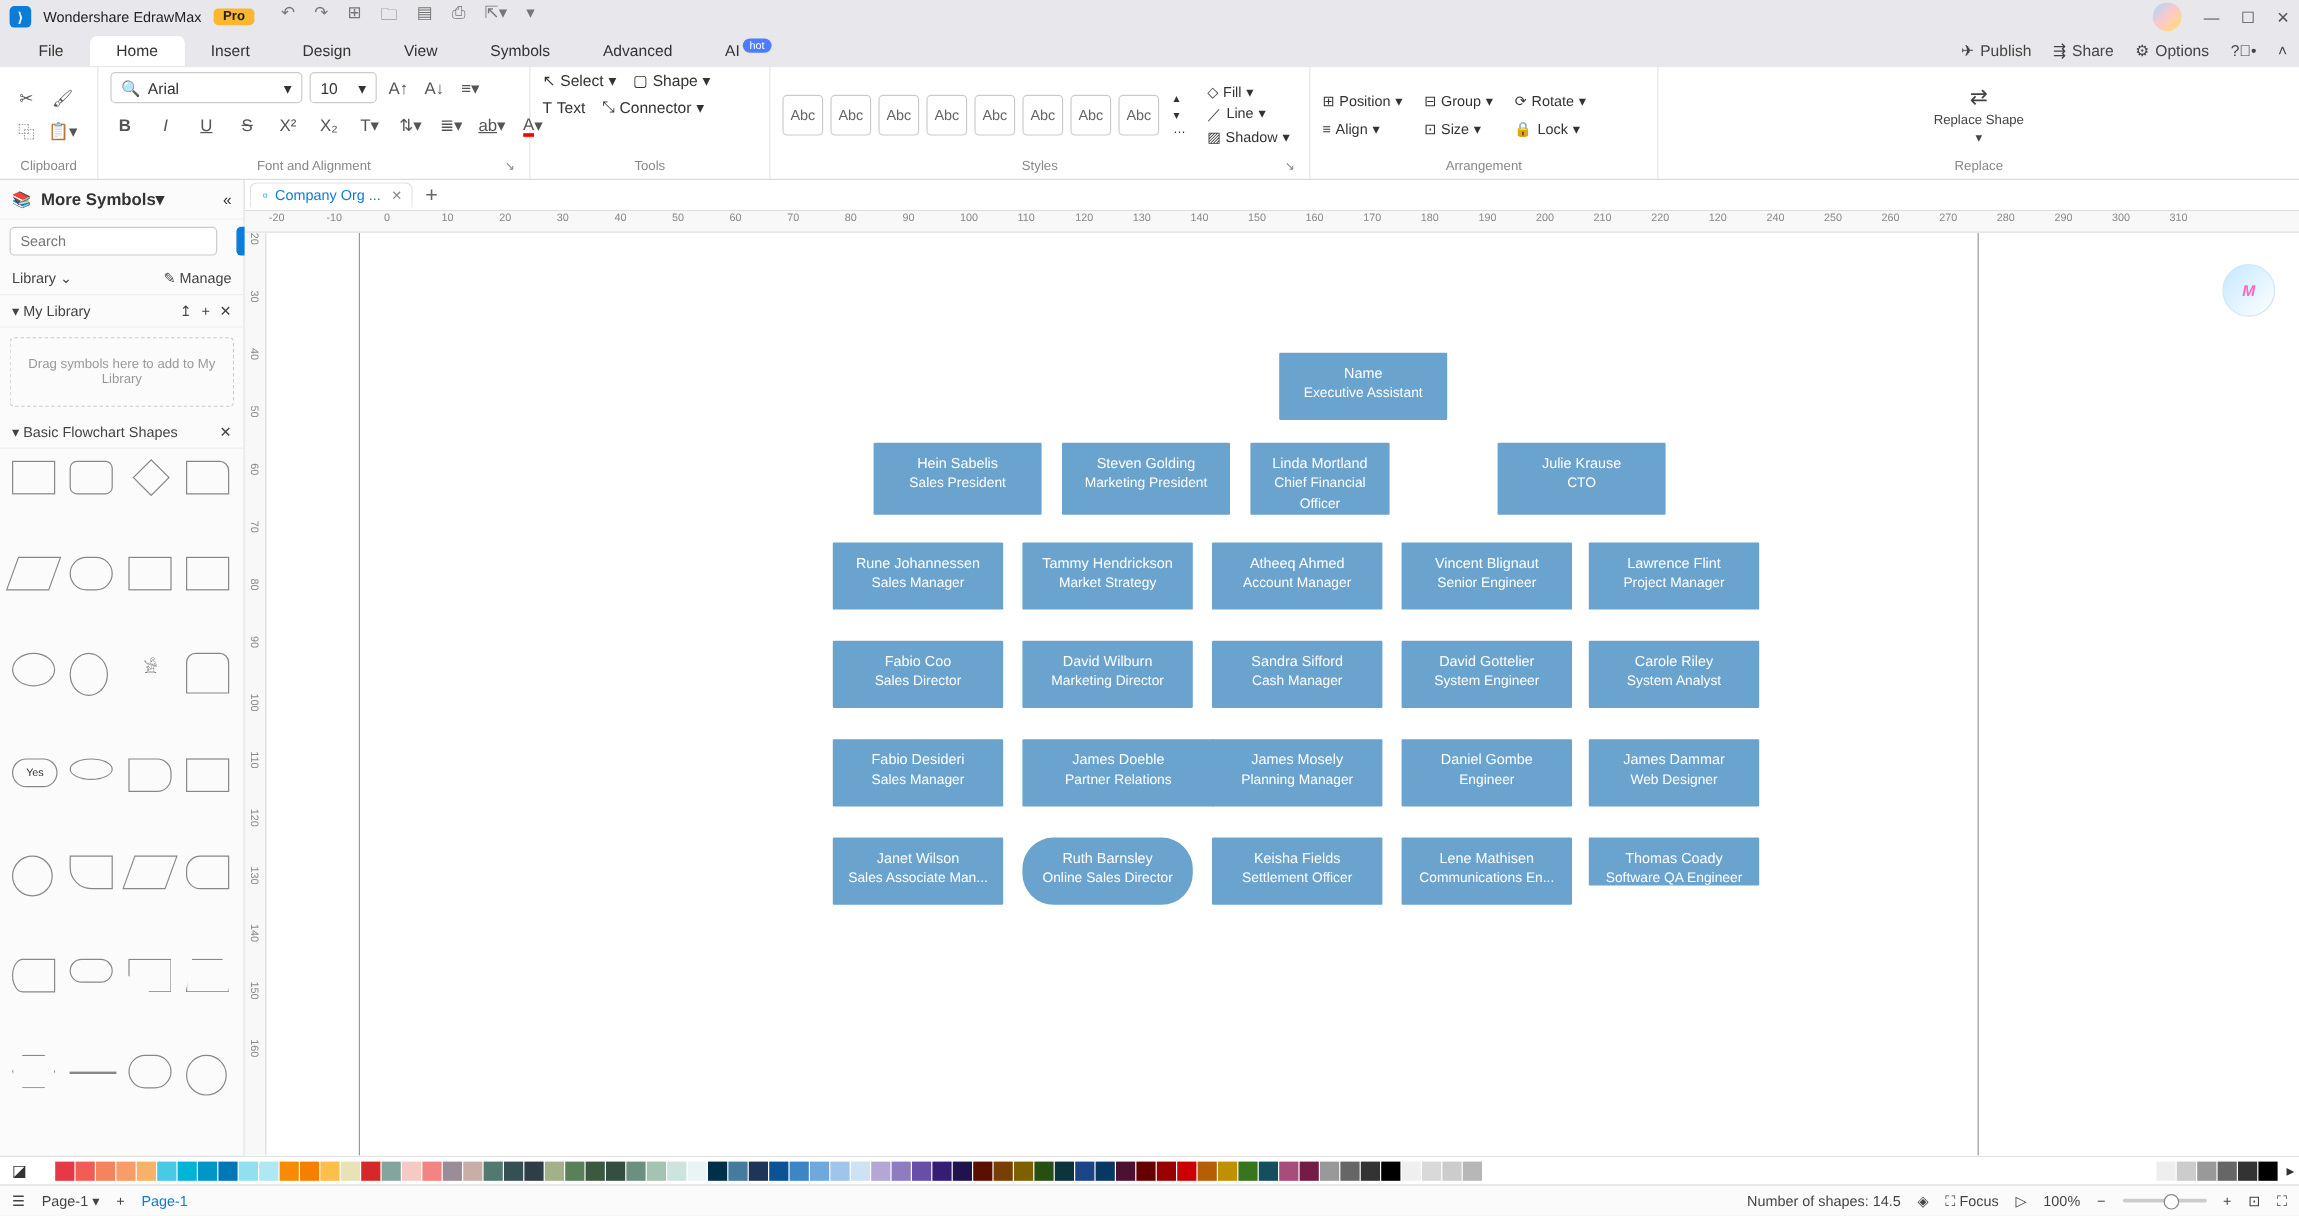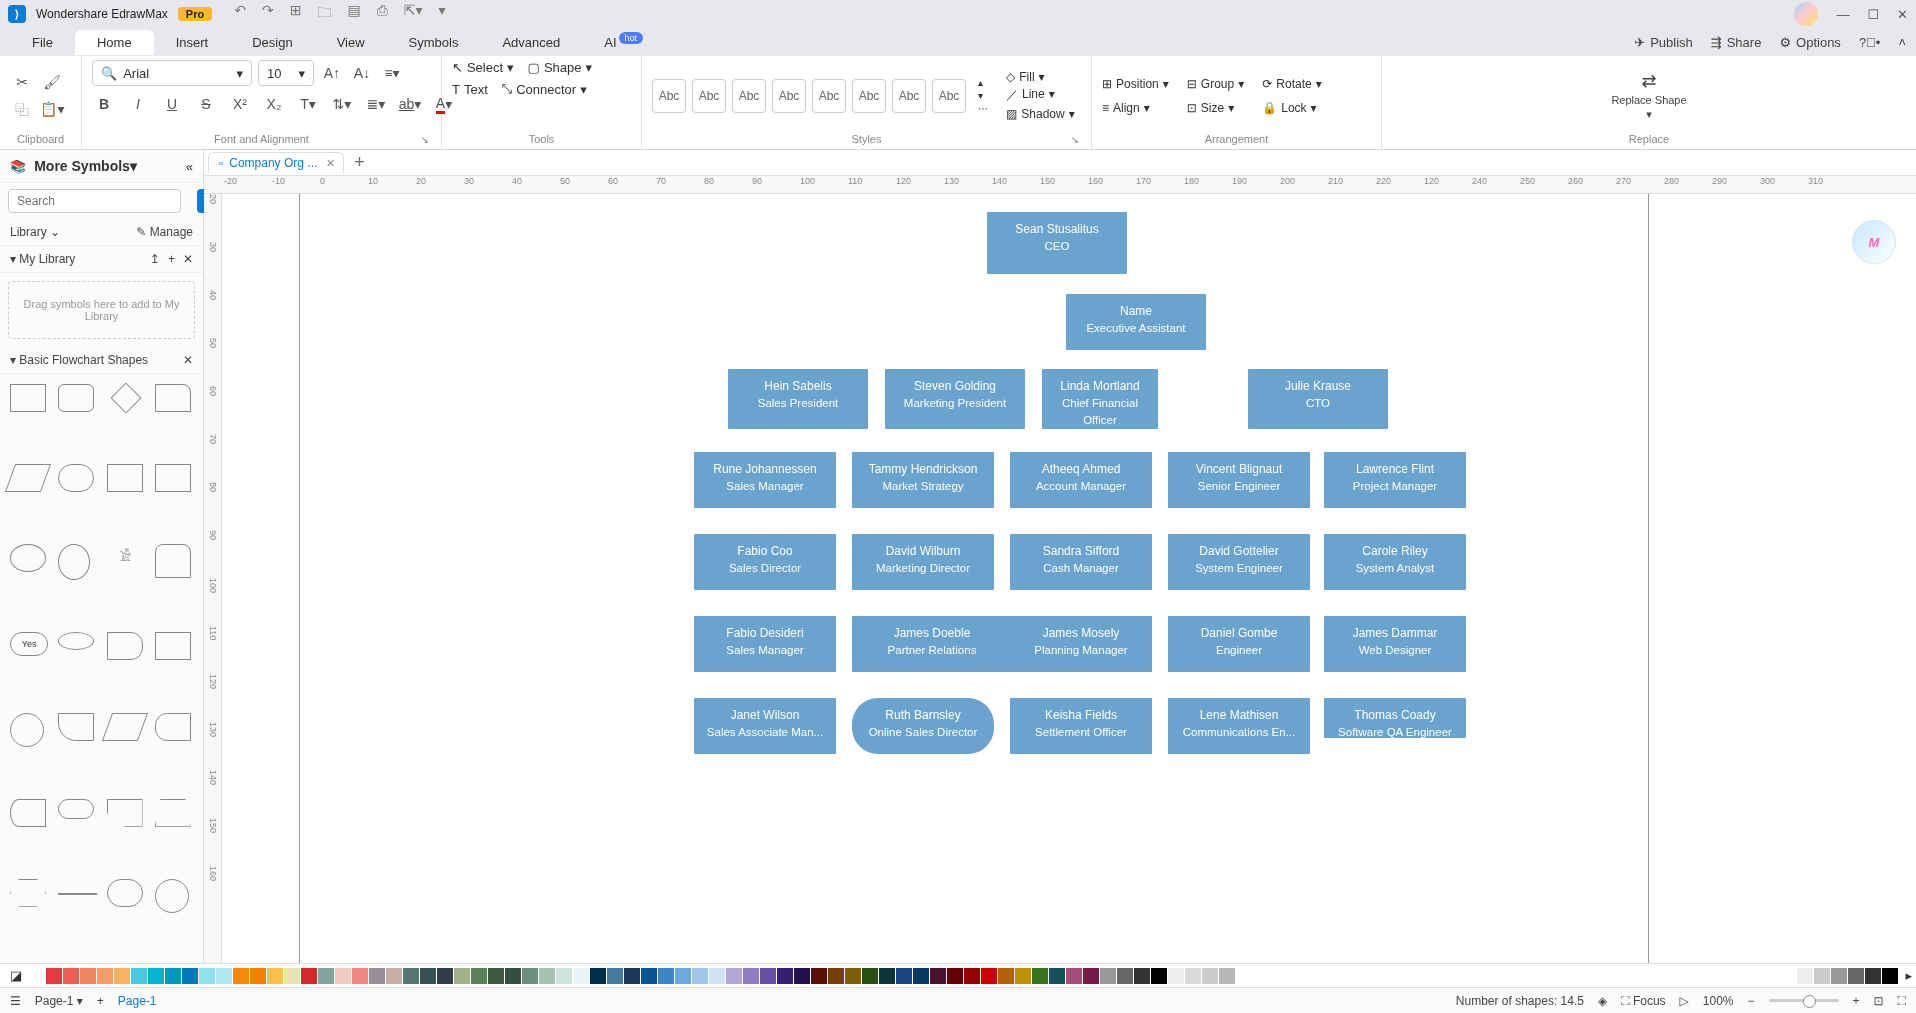--- a/index.html
+++ b/index.html
@@ -418,24 +418,20 @@
             <line x1="1113" y1="370" x2="1035" y2="370"></line>
             <line x1="1113" y1="448" x2="1035" y2="448"></line>
             <line x1="1113" y1="530" x2="1035" y2="530"></line>
           <line x1="1113" y1="285" x2="1120" y2="285"></line>
             <line x1="1113" y1="370" x2="1120" y2="370"></line>
             <line x1="1113" y1="448" x2="1120" y2="448"></line>
             <line x1="1113" y1="530" x2="1120" y2="530"></line>
         </g>
       </svg>
 
-      <div class="orgbox" style="left:783px;top:18px;width:140px;height:62px">
-        <span class="nm">Sean Stusalitus</span>
-          <span class="rl">CEO</span>
-      </div>
       <div class="orgbox" style="left:862px;top:100px;width:140px;height:56px">
         <span class="nm">Name</span>
           <span class="rl">Executive Assistant</span>
       </div>
 
       <div id="org-container">
           <div class="orgbox" style="left: 524px; top: 175px; width: 140px; height: 60px;">
             <span class="nm">Hein Sabelis</span>
             <span class="rl">Sales President</span>
           </div>

